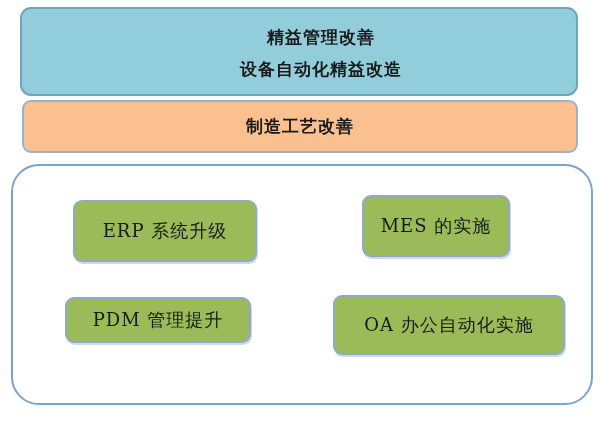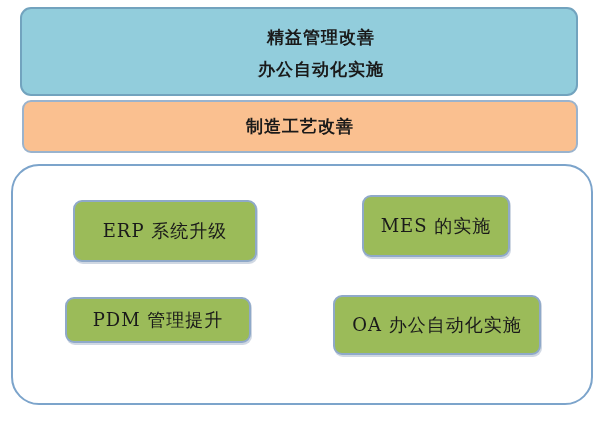--- a/index.html
+++ b/index.html
@@ -80,30 +80,30 @@
   .node-label {
     font-family: "DejaVu Serif", "Liberation Serif", serif;
     font-size: 18px;
     letter-spacing: 1px;
     line-height: 1;
     white-space: nowrap;
   }
   .node-erp { left: 65px;  top: 200px; width: 184px; height: 62px; margin-left: 8px; }
   .node-mes { left: 362px; top: 195px; width: 148px; height: 62px; }
   .node-pdm { left: 65px;  top: 297px; width: 186px; height: 46px; }
-  .node-oa  { left: 333px; top: 295px; width: 208px; height: 60px; }
+  .node-oa  { left: 333px; top: 295px; width: 232px; height: 60px; }
 </style>
 </head>
 <body>
 
 <div class="stage">
 
   <div class="box top-box" style="background-color: rgb(146, 205, 220); border-color: rgb(114, 163, 190); color: rgb(26, 26, 26);">
     <div class="top-line">精益管理改善</div>
-    <div class="top-line">办公自动化实施</div>
+    <div class="top-line">设备自动化精益改造</div>
   </div>
 
   <div class="box mid-box" style="background-color: rgb(250, 192, 144); border-color: rgb(154, 179, 205); color: rgb(26, 26, 26);">
     <div class="mid-item">制造工艺改善</div>
   </div>
 
   <div class="box container-box" style="background-color: rgb(255, 255, 255); border-color: rgb(124, 164, 203);"></div>
 
   <div class="node node-erp" style="background-color: rgb(155, 187, 89); border-color: rgb(143, 169, 201); color: rgb(26, 26, 26);">
     <span class="node-label">ERP 系统升级</span>

